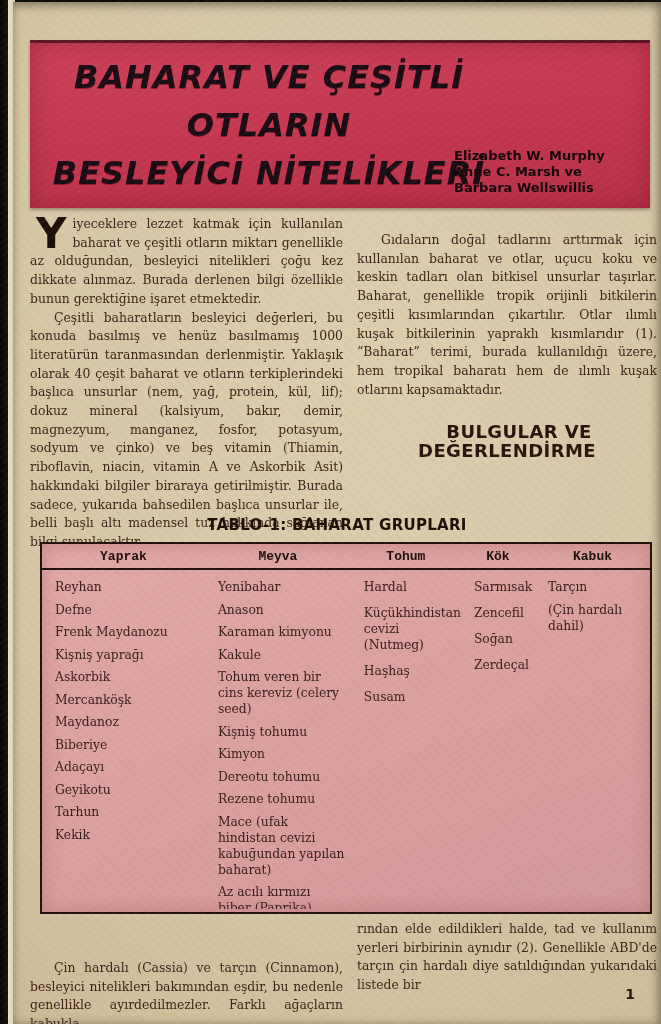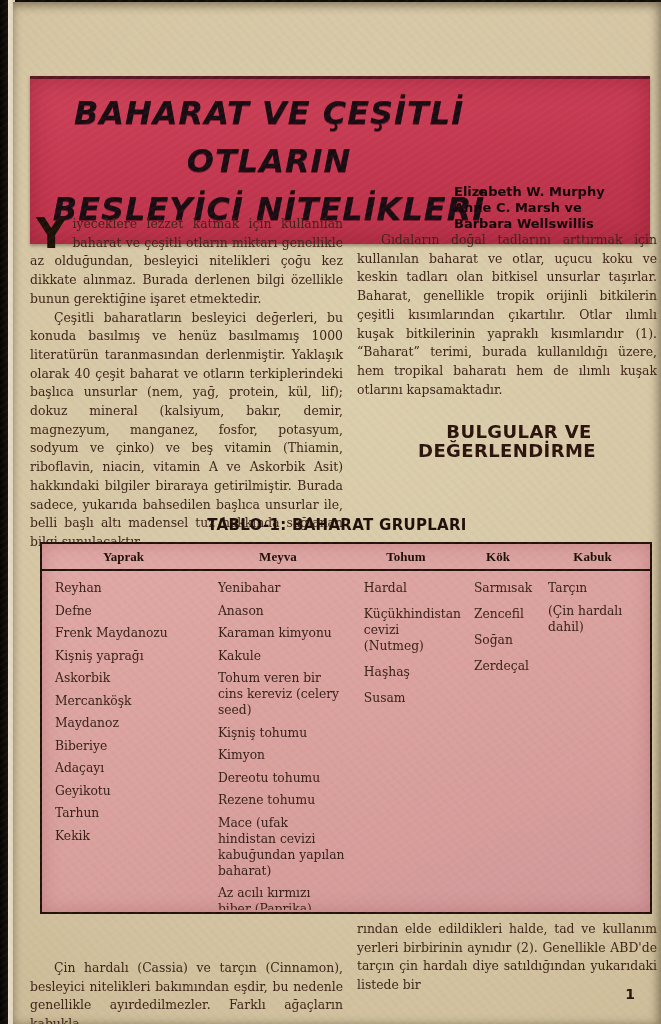--- a/index.html
+++ b/index.html
@@ -22,21 +22,20 @@
       repeating-linear-gradient(47deg, rgba(120,95,60,.05) 0 3px, rgba(0,0,0,0) 3px 7px),
       repeating-linear-gradient(-33deg, rgba(255,250,230,.05) 0 2px, rgba(0,0,0,0) 2px 6px);
   }
 
   
   .masthead {
     position:absolute; left:17px; top:38px; width:620px; height:168px;
     background:linear-gradient(175deg,#cd4159 0%, #c2364f 55%, #b72f48 100%);
     border-top:3px solid rgba(25,4,10,.6);
     box-shadow:0 2px 3px rgba(40,20,10,.35), inset 0 0 24px rgba(120,15,35,.45);
-    margin-top:36px;
   }
   .masthead-title {
     position:absolute; left:8px; top:10px; width:462px;
     font-family:"DejaVu Sans", sans-serif; font-weight:800; font-style:italic;
     font-size:32px; line-height:48px; letter-spacing:1px; text-align:center;
     color:#190b12; text-shadow:0 1px 0 rgba(90,10,25,.6);
   }
   .authors {
     position:absolute; right:14px; bottom:12px; width:182px;
     font-family:"DejaVu Sans", sans-serif; font-weight:700; font-size:13px;
@@ -69,21 +68,21 @@
   }
   .spice-table {
     position:absolute; left:27px; top:540px; width:612px; height:372px;
     background:linear-gradient(160deg,#e0a8a6 0%, #d9a09d 55%, #d1989a 100%);
     border:2.5px solid #20120b; box-shadow:inset 0 0 18px rgba(140,60,60,.3);
   }
   .t-head {
     display:grid; grid-template-columns:26.8% 24% 18.1% 12.2% 18.9%;
     border-bottom:2.5px solid #20120b; padding:5px 0 4px 0;
   }
-  .t-h { text-align:center; font-family:Liberation Serif, serif;
+  .t-h { text-align:center; font-family:Liberation Mono, monospace;
     font-weight:700; font-size:13px; color:#1d0e08; }
   .t-body {
     display:grid; grid-template-columns:26.8% 24% 18.1% 12.2% 18.9%;
     padding-top:9px; height:calc(100% - 29px); overflow:hidden;
   }
   .t-col { padding-left:13px; padding-right:4px; }
   .t-item { font-size:12.3px; line-height:16px; margin-bottom:6.5px;
     color:#38201a; }
   .t-col:nth-child(3) .t-item, .t-col:nth-child(4) .t-item { margin-bottom:10px; }
 

